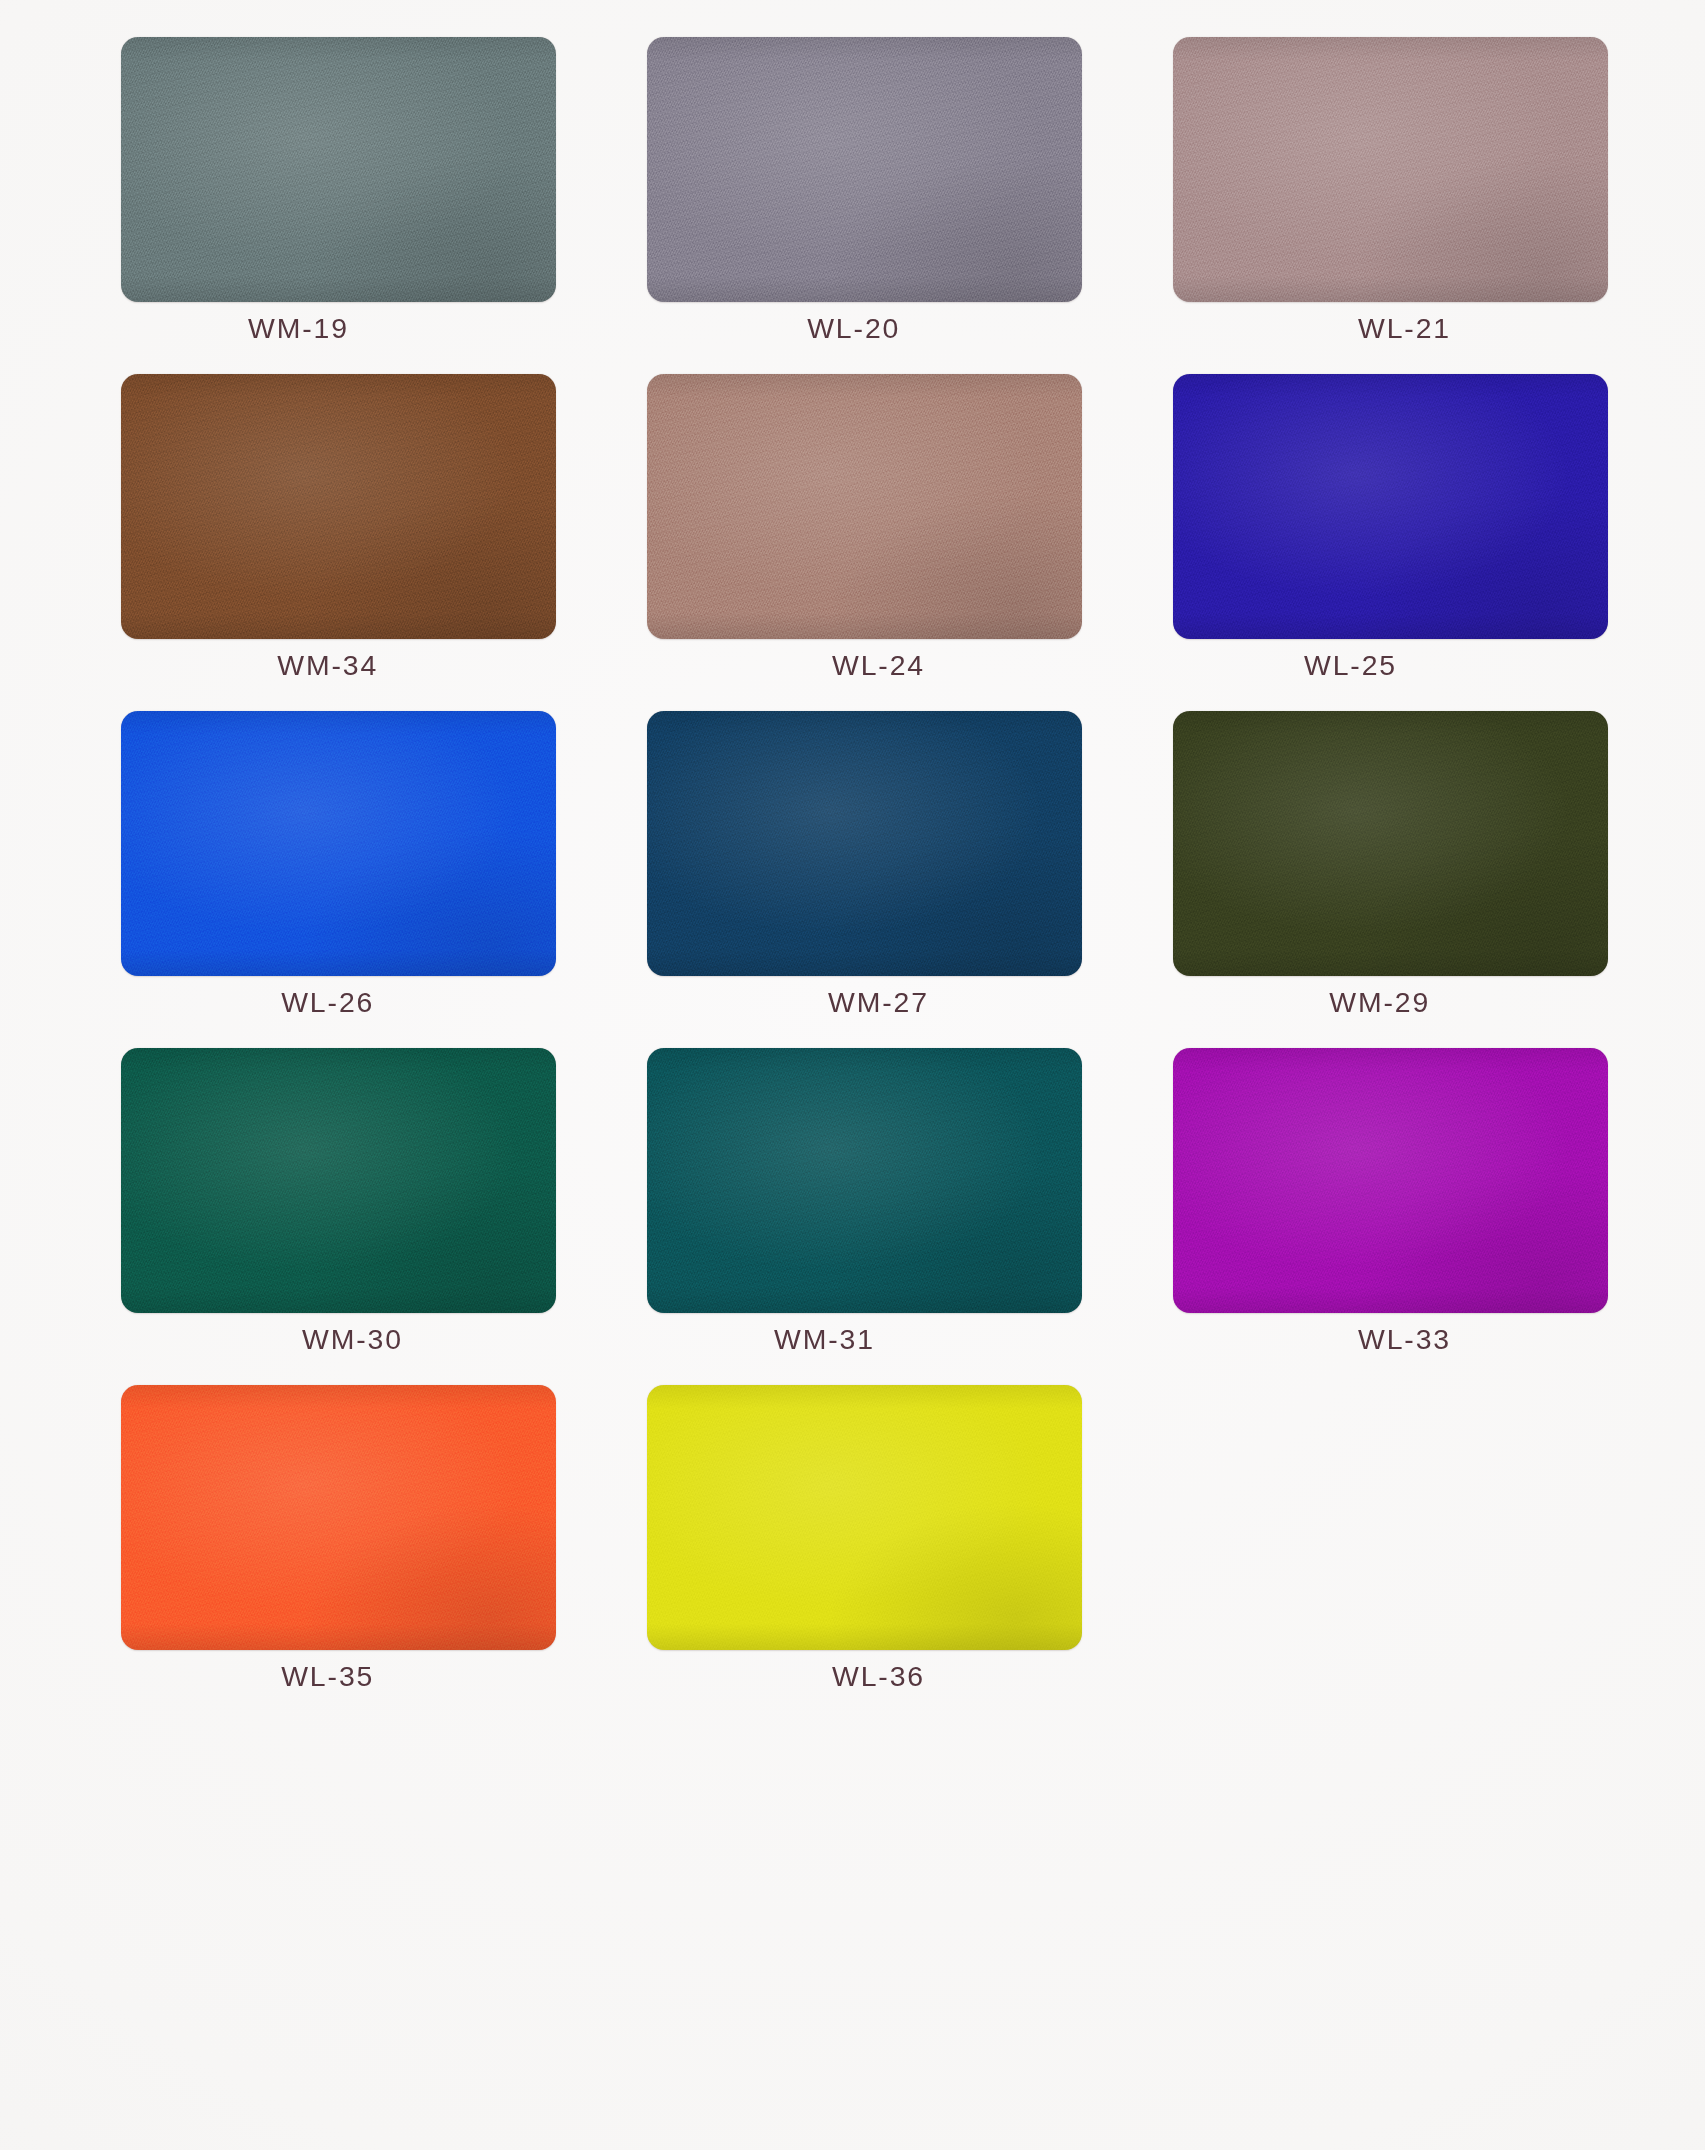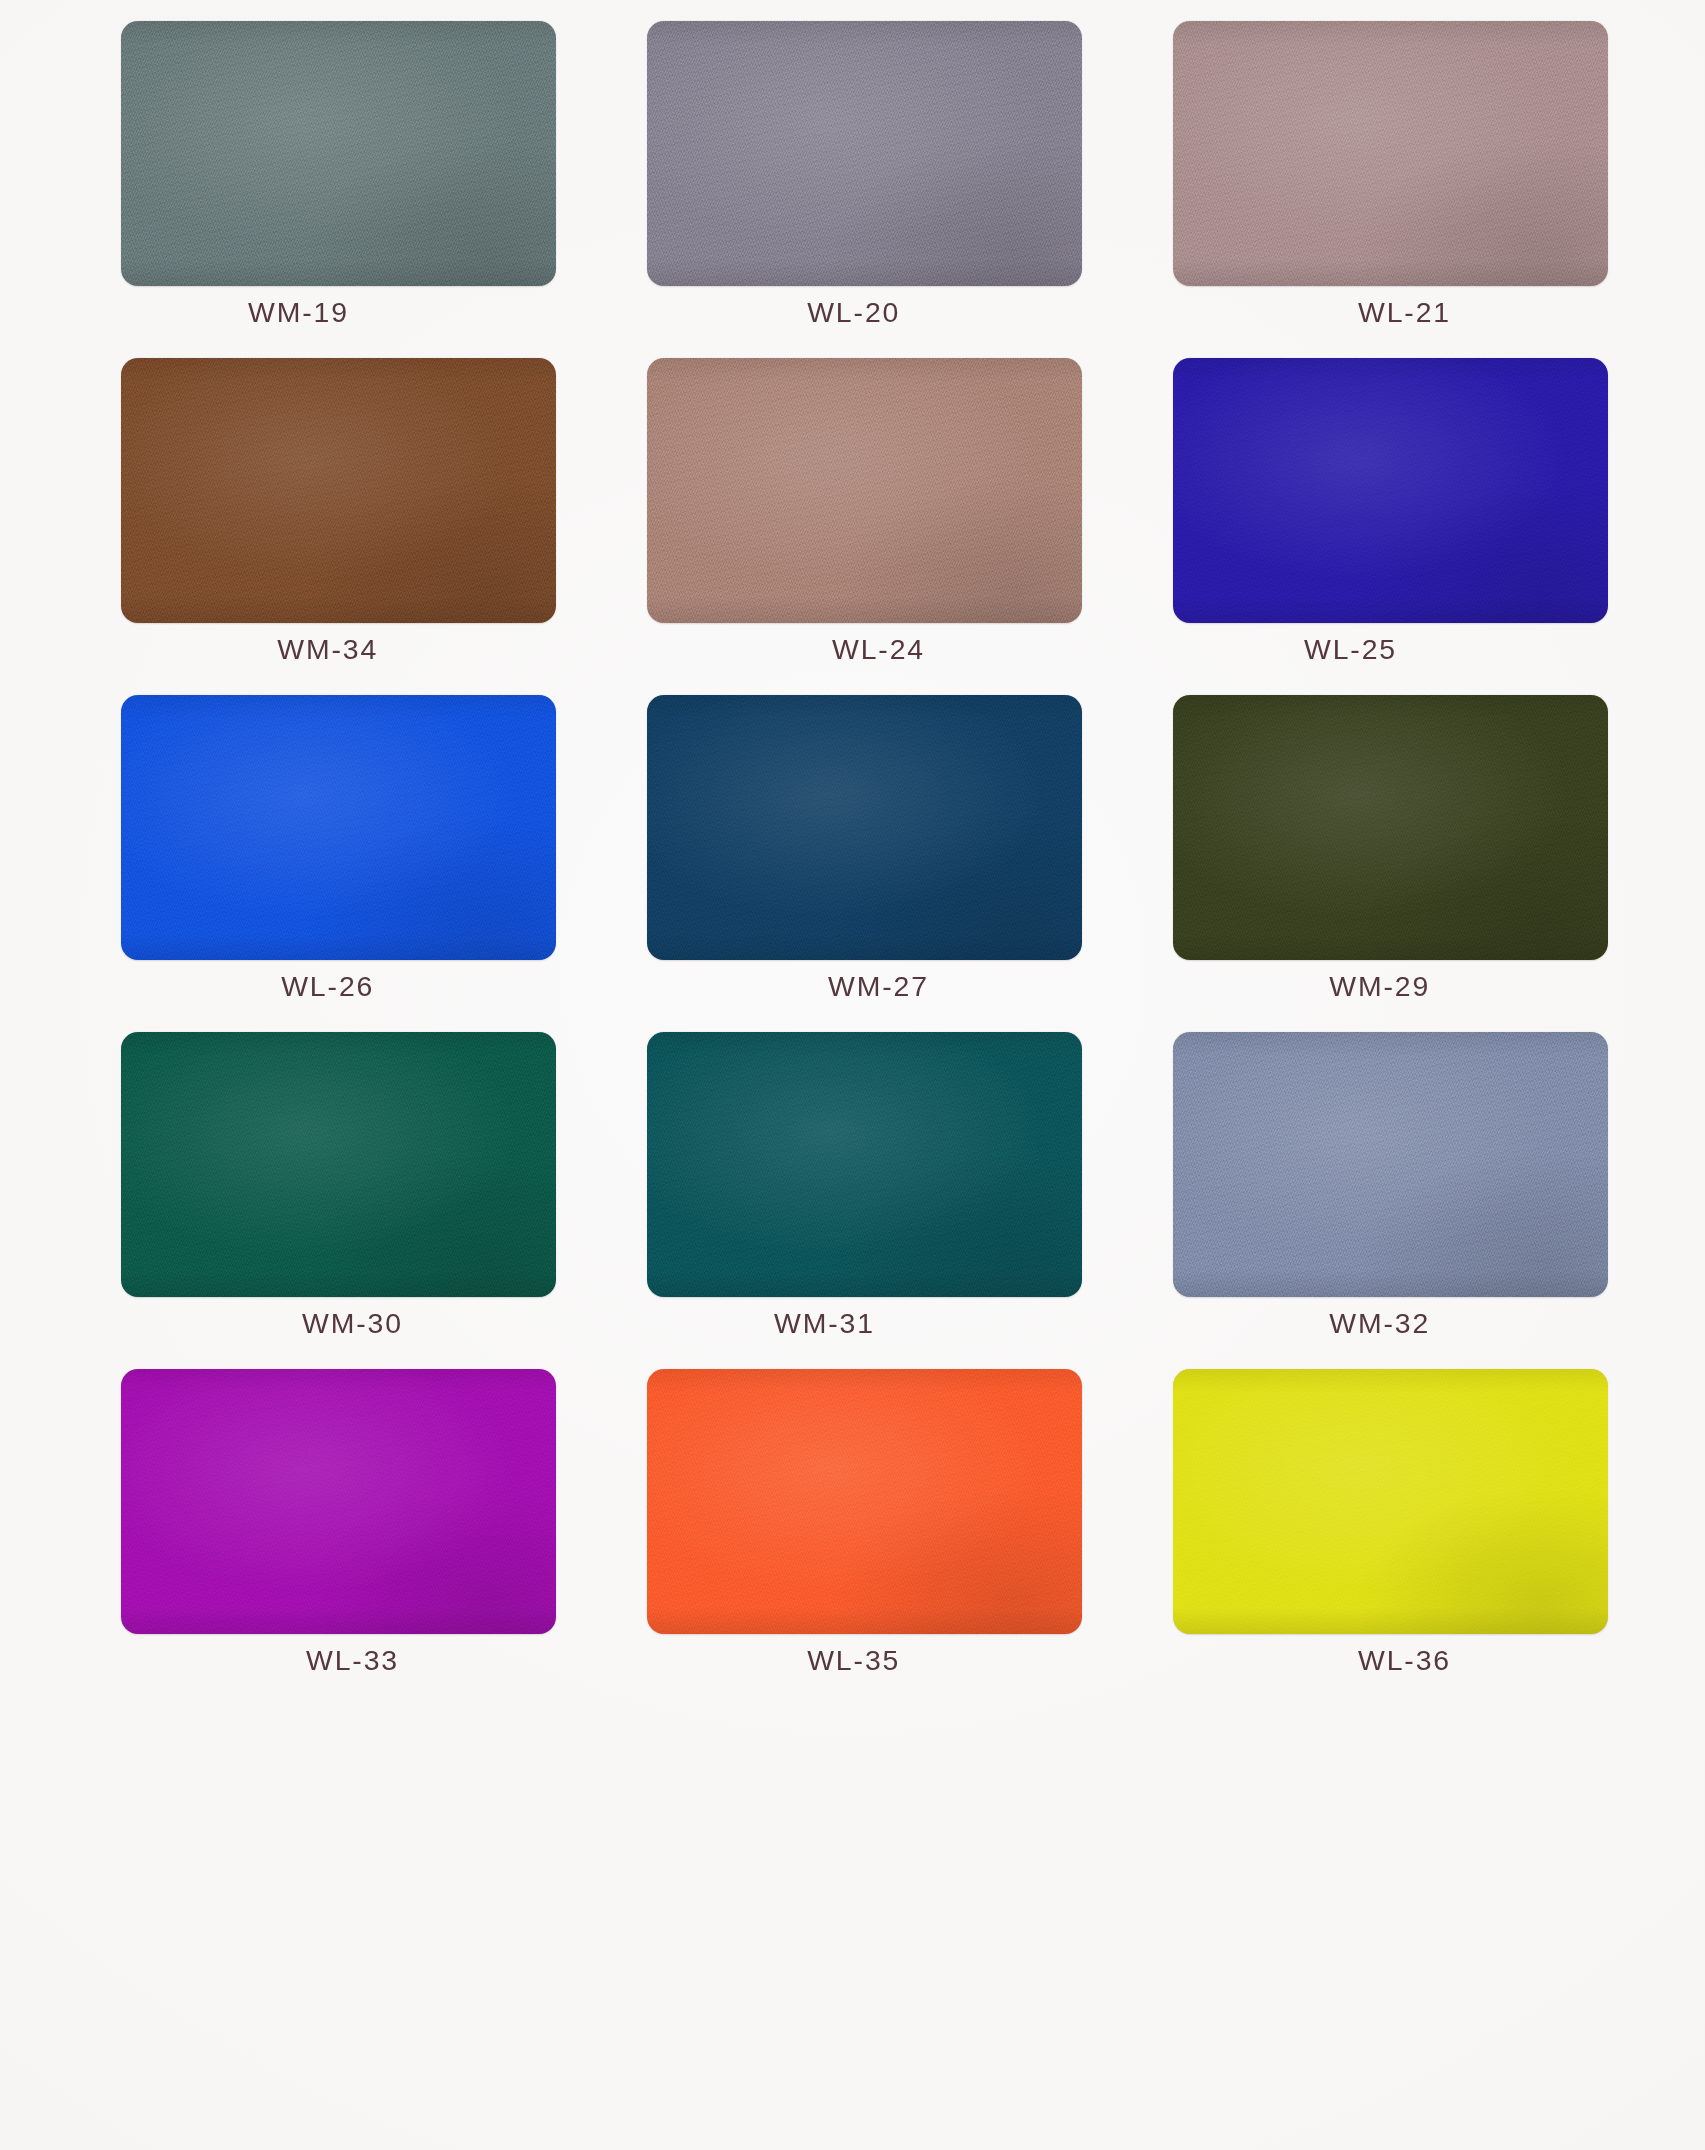--- a/index.html
+++ b/index.html
@@ -18,21 +18,21 @@
   
   .paper {
     position: absolute;
     inset: 0;
     background:
       radial-gradient(ellipse 120% 95% at 50% 45%, #fbfafa 0%, #f7f6f5 62%, #f2f1f0 100%);
   }
   .sheet {
     position: absolute;
     inset: 0;
-    padding: 21px 121px 0 121px;
+    padding: 37px 121px 0 121px;
     box-sizing: border-box;
   }
   .grid {
     display: grid;
     grid-template-columns: repeat(3, 435px);
     column-gap: 91px;
     row-gap: 0;
     justify-content: start;
   }
   .cell {
@@ -138,24 +138,20 @@
     </div>
     <div class="cell off-right">
       <div class="swatch" style="background-color: rgb(13, 89, 73);"></div>
       <div class="label">WM-30</div>
     </div>
 
     <div class="cell off-left">
       <div class="swatch" style="background-color: rgb(12, 84, 89);"></div>
       <div class="label">WM-31</div>
     </div>
-    <div class="cell off-mid">
-      <div class="swatch" style="background-color: rgb(127, 139, 168);"></div>
-      <div class="label">WM-32</div>
-    </div>
     <div class="cell off-right">
       <div class="swatch" style="background-color: rgb(162, 15, 176);"></div>
       <div class="label">WL-33</div>
     </div>
 
     <div class="cell off-mid">
       <div class="swatch" style="background-color: rgb(249, 90, 44);"></div>
       <div class="label">WL-35</div>
     </div>
     <div class="cell off-right">

